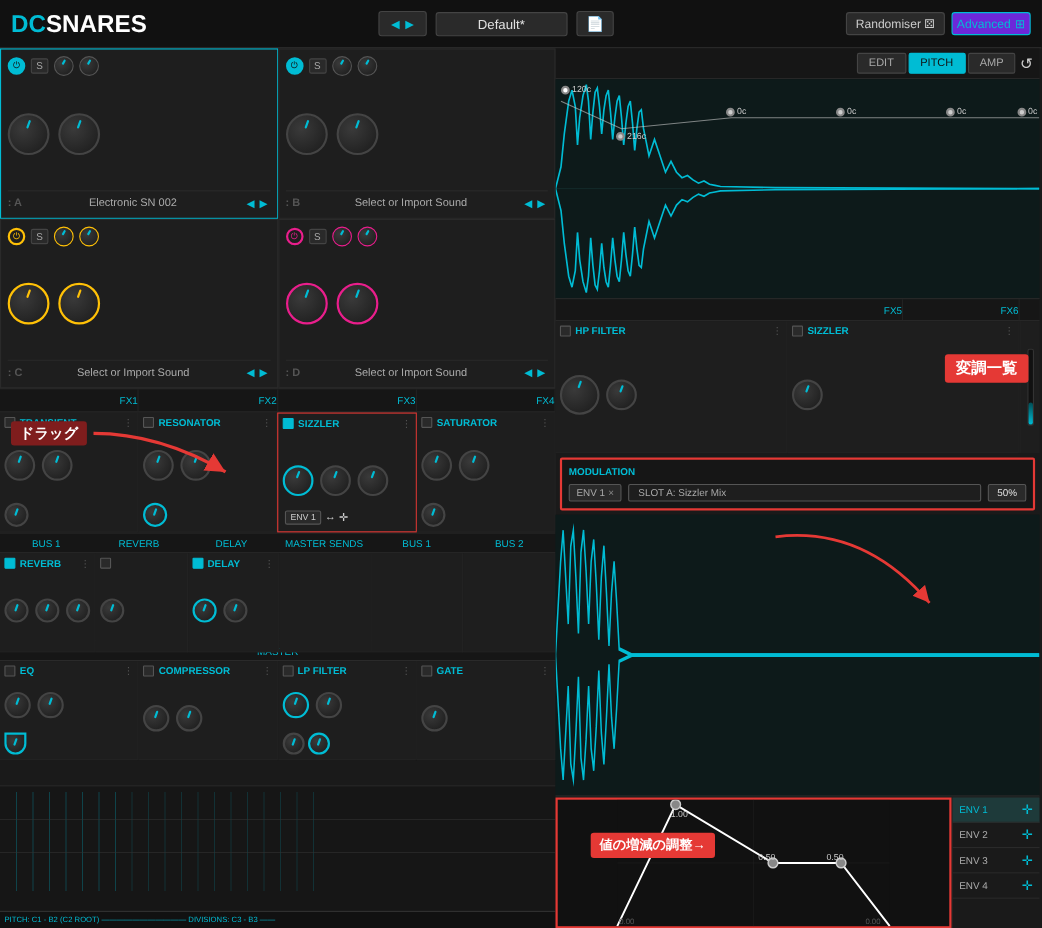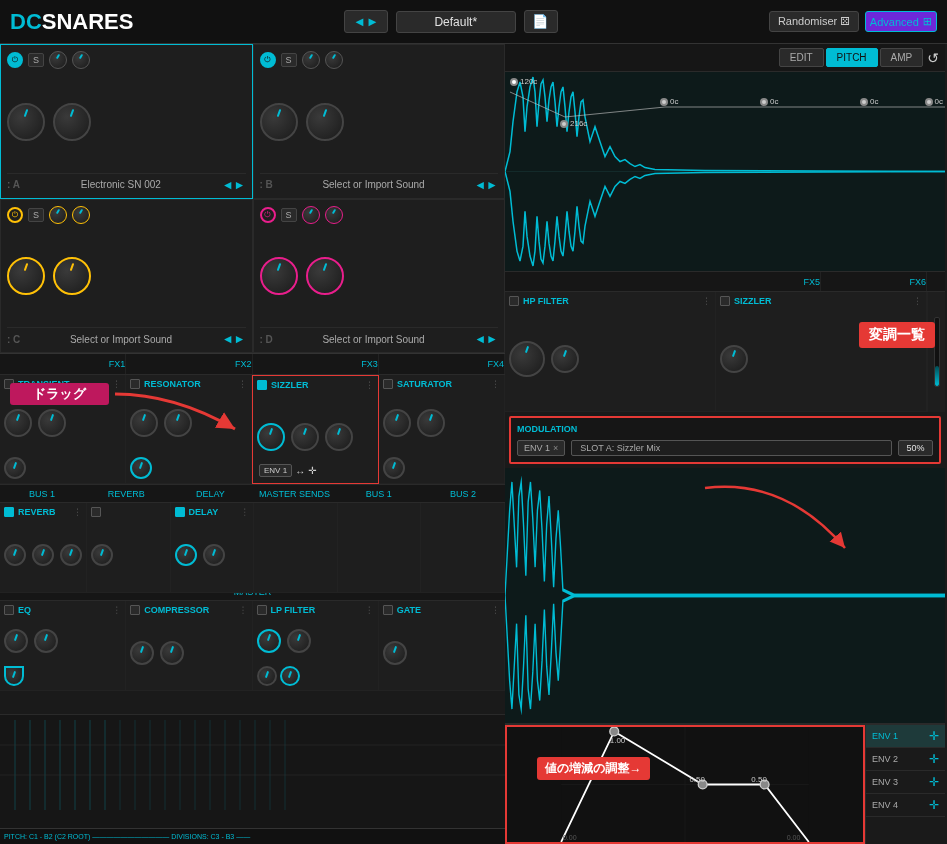--- a/index.html
+++ b/index.html
@@ -733,21 +733,21 @@
             <div class="medium-knob"></div>
             <div class="medium-knob"></div>
           </div>
           <div style="margin-top:4px;">
             <div class="medium-knob" style="width:22px;height:22px;"></div>
           </div>
         </div>
       </div>
 
       <div class="drag-overlay">
-        <span style="background:#be185d; color:white; padding:2px 23px; border-radius:3px; font-size:13px; font-weight:bold;">ドラッグ</span>
+        <span style="background:#7f1d1d; color:white; padding:2px 8px; border-radius:3px; font-size:13px; font-weight:bold;">ドラッグ</span>
         <svg width="140" height="30" style="overflow:visible;">
           <defs>
             <marker id="arr" markerWidth="8" markerHeight="8" refX="6" refY="3" orient="auto">
               <path d="M0,0 L6,3 L0,6 Z" fill="#e53935"></path>
             </marker>
           </defs>
           <path d="M0,15 Q60,15 120,50" stroke="#e53935" stroke-width="3" fill="none" marker-end="url(#arr)"></path>
         </svg>
       </div>
 

